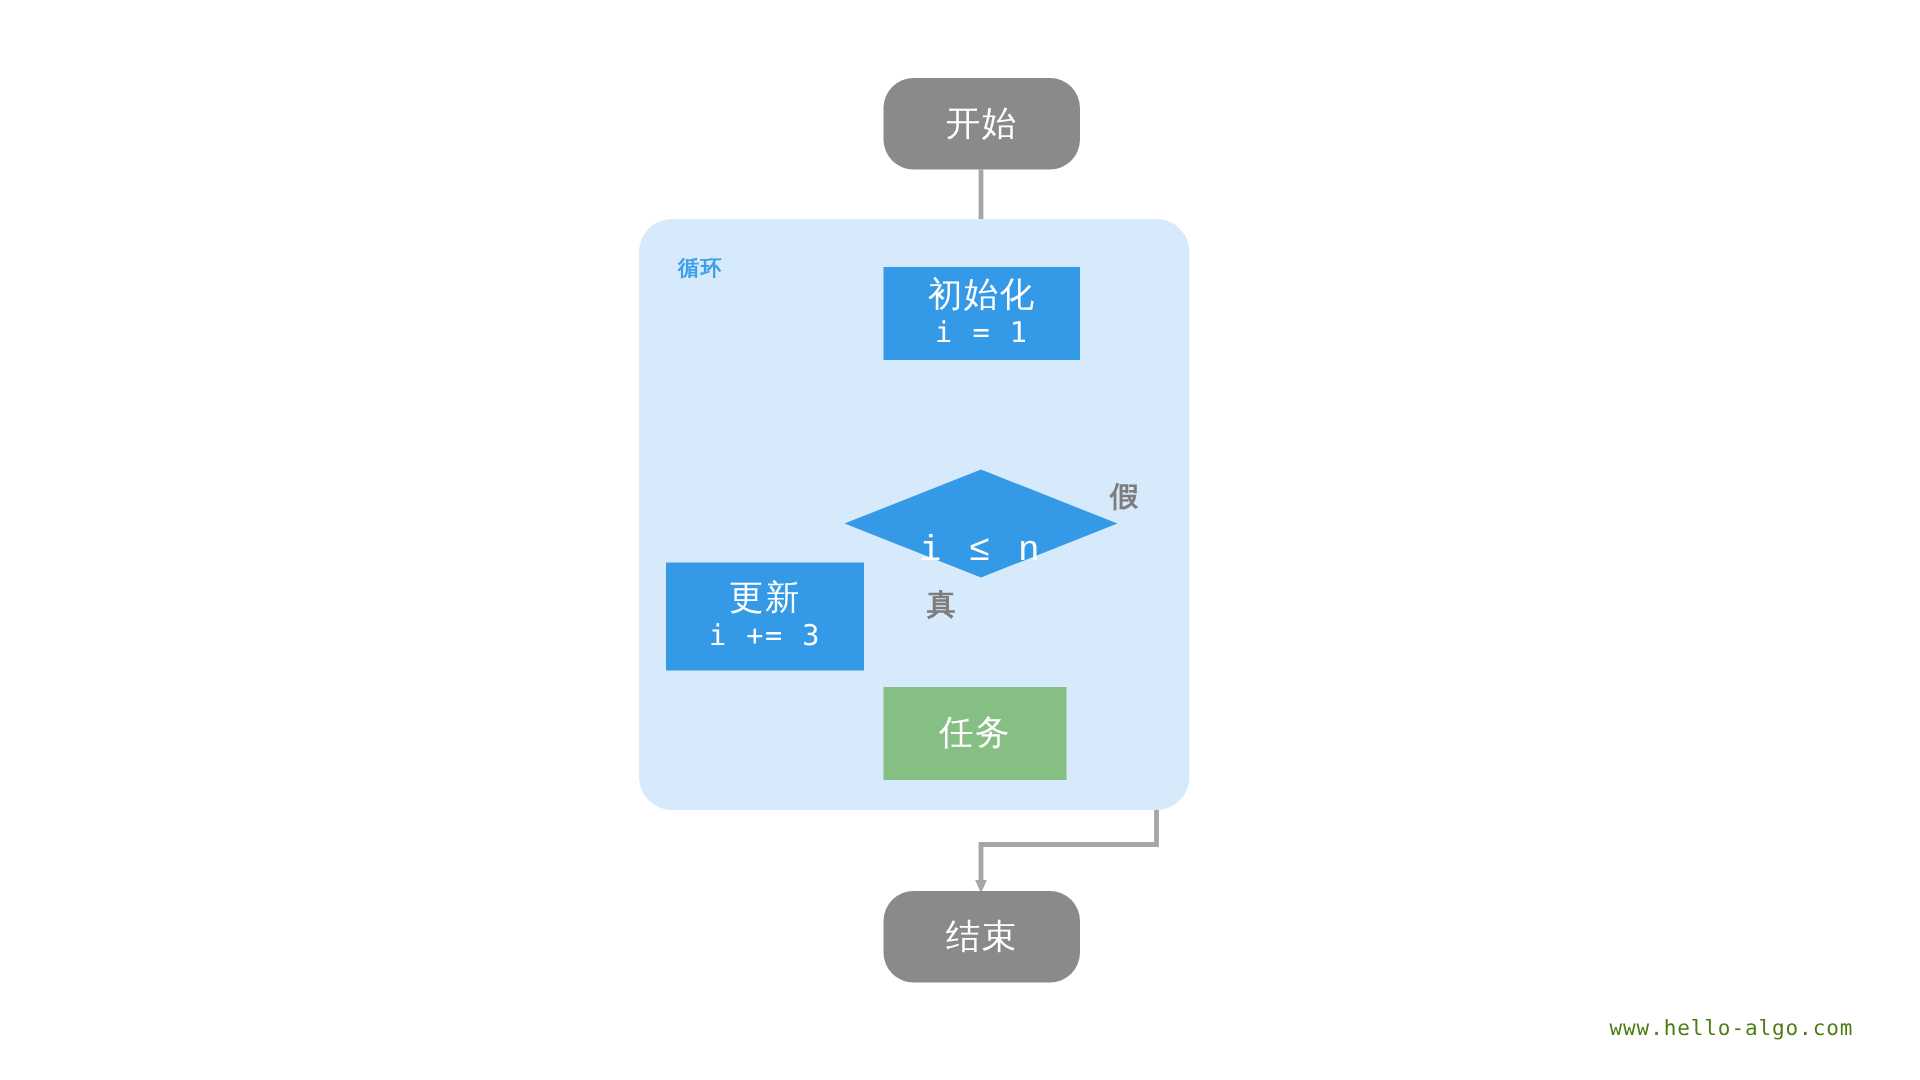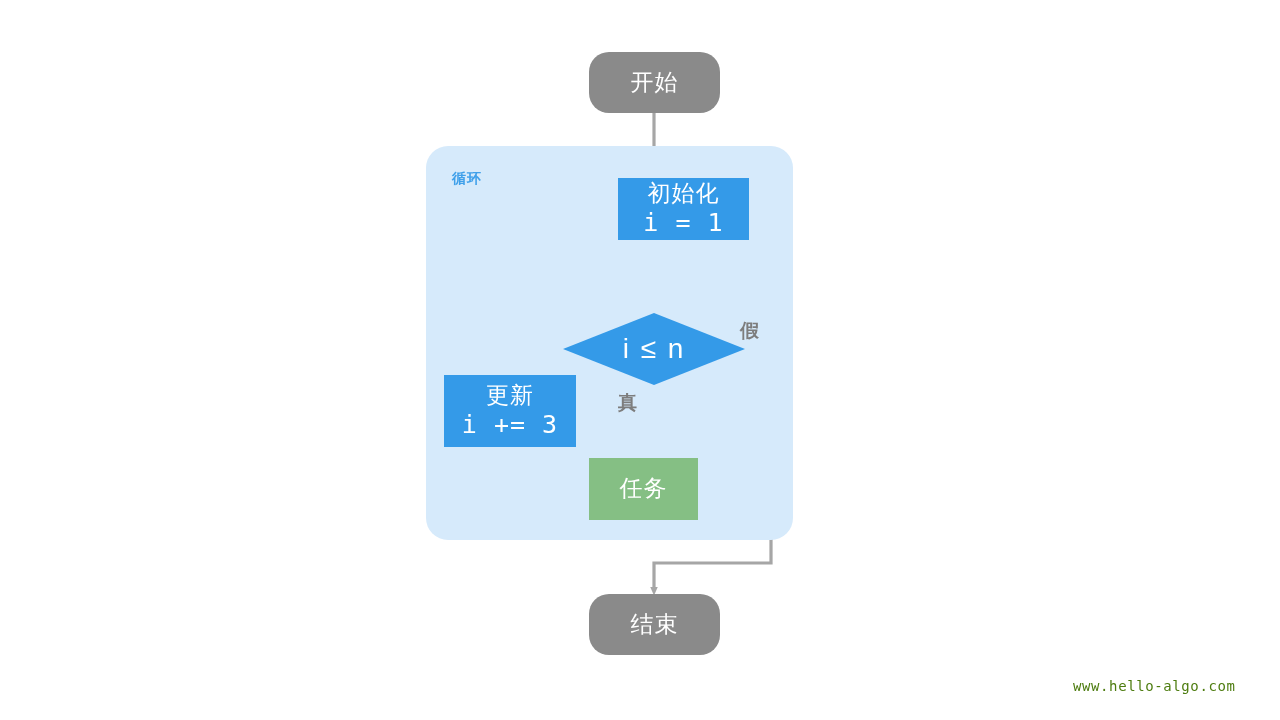--- a/index.html
+++ b/index.html
@@ -40,21 +40,21 @@
     z-index: 3;
   }
   .node .cn {
     font-family: "Liberation Sans", sans-serif;
     font-size: 23px;
     font-weight: 400;
     letter-spacing: 1px;
   }
   .node .code {
     font-family: "DejaVu Sans Mono", monospace;
-    font-size: 25px;
+    font-size: 19px;
     font-weight: 400;
     letter-spacing: 1px;
     margin-top: 2px;
   }
   .terminal {
     background: #8a8a8a;
     border-radius: 20px;
   }
   .process-blue {
     background: #349ae8;
@@ -85,29 +85,29 @@
     font-weight: bold;
     z-index: 4;
   }
   .diamond-wrap {
     position: absolute;
     z-index: 3;
   }
   .diamond-text {
     position: absolute;
     left: 0;
-    top: 0;
+    top: 18px;
     width: 100%;
     height: 100%;
     display: flex;
     align-items: center;
     justify-content: center;
     color: #ffffff;
-    font-family: Liberation Sans, sans-serif;
-    font-size: 28px;
+    font-family: Liberation Mono, monospace;
+    font-size: 24px;
     letter-spacing: 2px;
   }
   .watermark {
     position: absolute;
     color: #4d7c0f;
     font-family: "DejaVu Sans Mono", monospace;
     font-size: 14px;
     letter-spacing: 0.6px;
     z-index: 5;
   }
@@ -143,33 +143,33 @@
     </g>
   </svg>
 
   <div class="edge-label" style="left:618px; top:390px;">真</div>
   <div class="edge-label" style="left:740px; top:318px;">假</div>
 
   <div class="node terminal" style="left:589px; top:52px; width:131px; height:61px;">
     <span class="cn">开始</span>
   </div>
 
-  <div class="node process-blue" style="left:618px; top:178px; width:131px; height:62px;">
+  <div class="node process-blue" style="left:589px; top:178px; width:131px; height:62px;">
     <span class="cn">初始化</span>
     <span class="code">i = 1</span>
   </div>
 
   <div class="diamond-wrap" style="left:562px; top:312px; width:184px; height:74px;">
     <svg width="184" height="74" viewBox="0 0 184 74">
       <polygon points="92,1 183,37 92,73 1,37" fill="#349ae8"></polygon>
     </svg>
     <div class="diamond-text">i ≤ n</div>
   </div>
 
-  <div class="node process-green" style="left:589px; top:458px; width:109px; height:62px;">
+  <div class="node process-green" style="left:589px; top:458px; width:122px; height:62px;">
     <span class="cn">任务</span>
   </div>
 
   <div class="node process-blue" style="left:444px; top:375px; width:132px; height:72px;">
     <span class="cn">更新</span>
     <span class="code">i += 3</span>
   </div>
 
   <div class="node terminal" style="left:589px; top:594px; width:131px; height:61px;">
     <span class="cn">结束</span>

